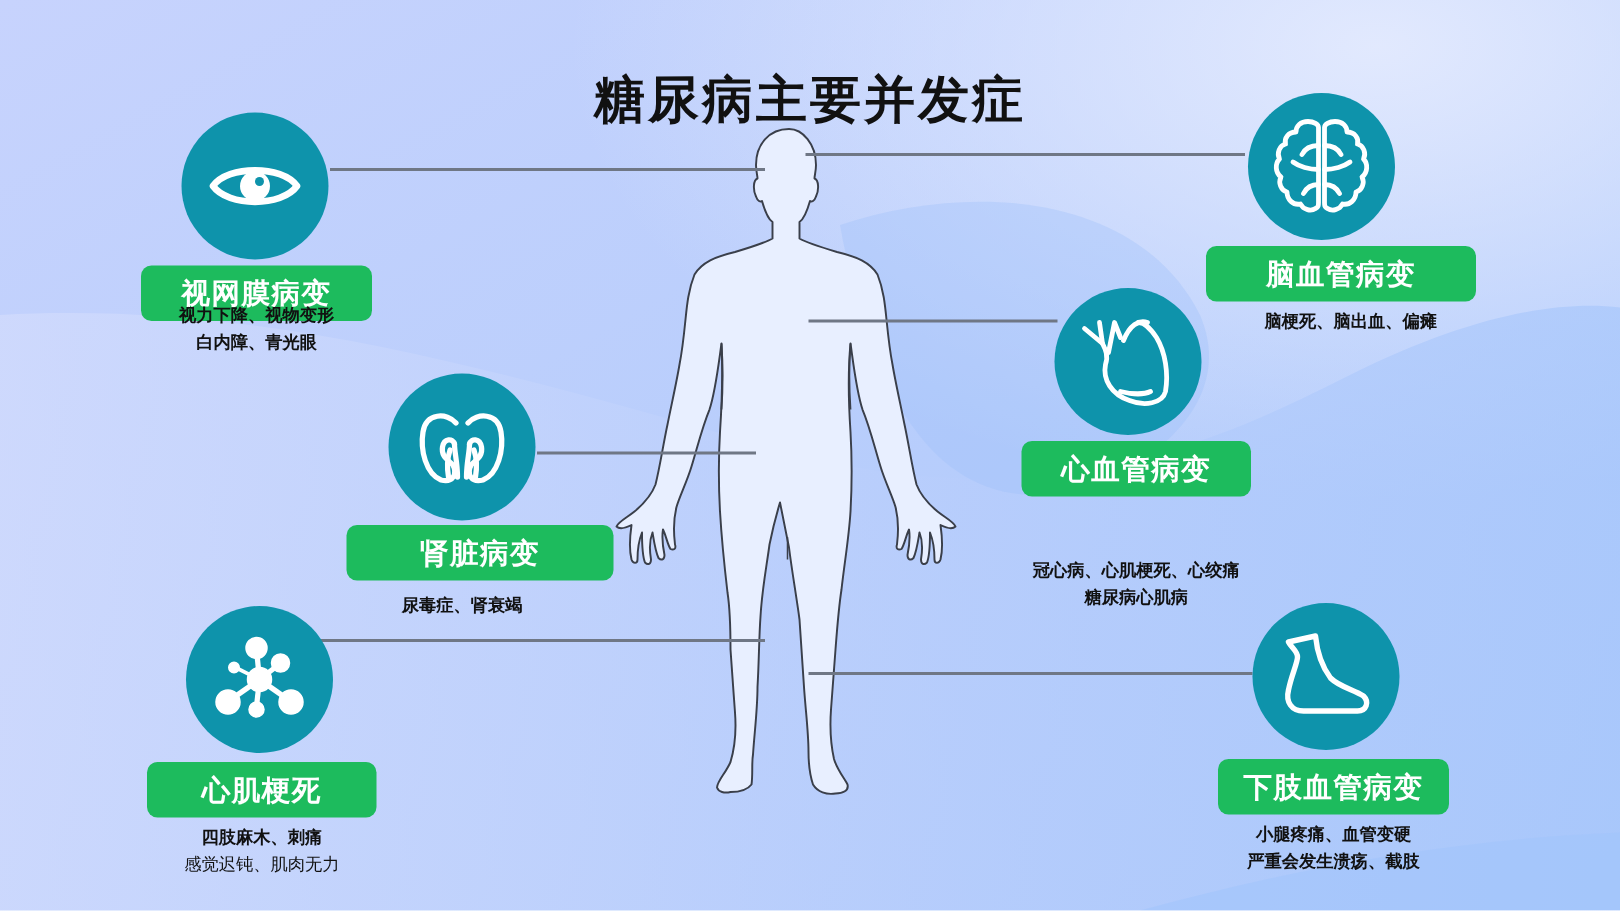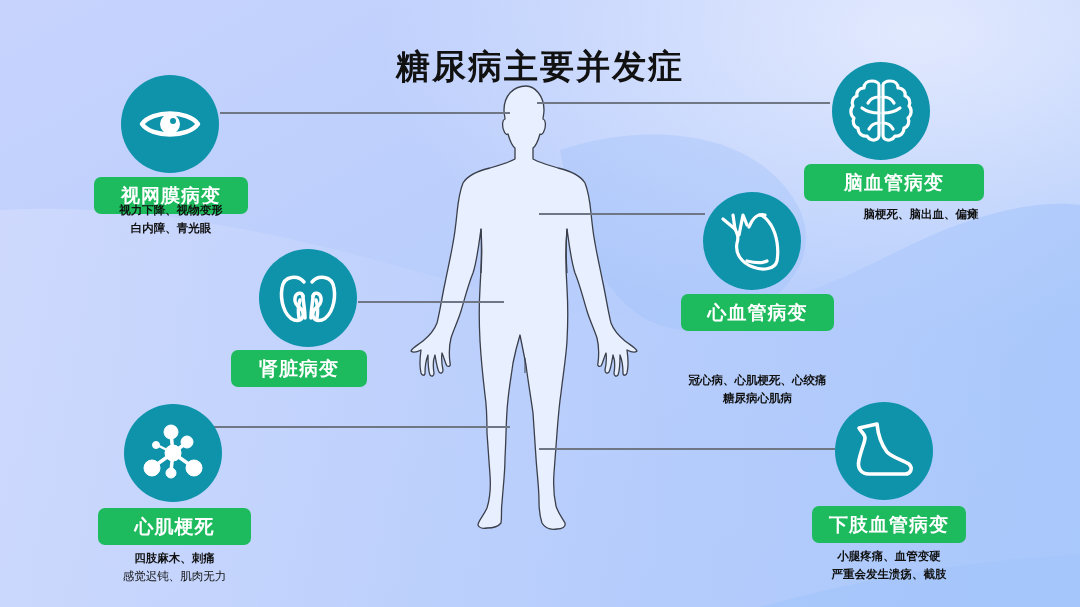--- a/index.html
+++ b/index.html
@@ -111,21 +111,24 @@
   <div class="circle" style="left:259px; top:249px;">
     <svg width="60" height="52" viewBox="0 0 60 52" fill="none" stroke="#fff" stroke-width="3.5" stroke-linecap="round">
       <path d="M26,10 C20,3 6,3 4,16 C2,28 6,44 16,48 C24,50 27,44 24,38 C20,34 16,32 17,26 C18,20 24,20 25,24"></path>
       <path d="M25,24 C25,30 27,36 27,46"></path>
       <path d="M22,28 C20,34 20,40 21,46"></path>
       <path d="M34,10 C40,3 54,3 56,16 C58,28 54,44 44,48 C36,50 33,44 36,38 C40,34 44,32 43,26 C42,20 36,20 35,24"></path>
       <path d="M35,24 C35,30 33,36 33,46"></path>
       <path d="M38,28 C40,34 40,40 39,46"></path>
     </svg>
   </div>
-  <div class="label" style="left:231px; top:350px; width:136px;">肾脏病变</div>
+  <div class="label" style="left:231px; top:350px; width:178px;">肾脏病变</div>
+  <div class="desc" style="left:231px; top:394px; width:154px;">
+    <div>尿毒症、肾衰竭</div>
+  </div>
 
   <div class="circle" style="left:124px; top:404px;">
     <svg width="64" height="60" viewBox="0 0 64 60" fill="#fff" stroke="#fff">
       <line x1="32" y1="30" x2="30" y2="10" stroke-width="3.5"></line>
       <line x1="32" y1="30" x2="45" y2="20" stroke-width="3.5"></line>
       <line x1="32" y1="30" x2="16" y2="22" stroke-width="2.5"></line>
       <line x1="32" y1="30" x2="12" y2="44" stroke-width="3.5"></line>
       <line x1="32" y1="30" x2="52" y2="44" stroke-width="3.5"></line>
       <line x1="32" y1="30" x2="30" y2="48" stroke-width="3.5"></line>
       <circle cx="32" cy="30" r="8"></circle>
@@ -149,21 +152,21 @@
       <path d="M35,6 C35,4 38,2 42,2 C47,2 50,5 50,9 C55,9 58,13 57,17 C61,18 63,23 61,27 C64,30 64,36 60,39 C62,43 60,48 56,49 C56,54 52,58 47,57 C45,61 40,62 37,60 C35,59 35,58 35,56 Z"></path>
       <path d="M31,18 C26,18 22,20 20,24"></path>
       <path d="M31,34 C25,34 18,32 14,29"></path>
       <path d="M31,44 C27,44 23,46 21,50"></path>
       <path d="M35,18 C40,18 44,20 46,24"></path>
       <path d="M35,34 C41,34 48,32 52,29"></path>
       <path d="M35,44 C39,44 43,46 45,50"></path>
     </svg>
   </div>
   <div class="label" style="left:804px; top:164px; width:180px;">脑血管病变</div>
-  <div class="desc" style="left:844px; top:205px; width:154px;">
+  <div class="desc" style="left:804px; top:205px; width:154px;text-align:right;">
     <div>脑梗死、脑出血、偏瘫</div>
   </div>
 
   <div class="circle" style="left:703px; top:192px;">
     <svg width="66" height="64" viewBox="0 0 66 64" fill="none" stroke="#fff" stroke-width="3.2" stroke-linecap="round" stroke-linejoin="round">
       <path d="M4,10 L16,20 C18,24 20,28 18,34 C16,44 22,54 34,58 C44,62 56,60 58,52 C60,40 58,26 52,16 C48,10 44,6 40,6"></path>
       <path d="M16,20 L14,6"></path>
       <path d="M20,26 L24,6 L28,16"></path>
       <path d="M30,18 C34,8 40,4 46,6"></path>
       <path d="M28,52 C36,54 44,54 48,52"></path>

